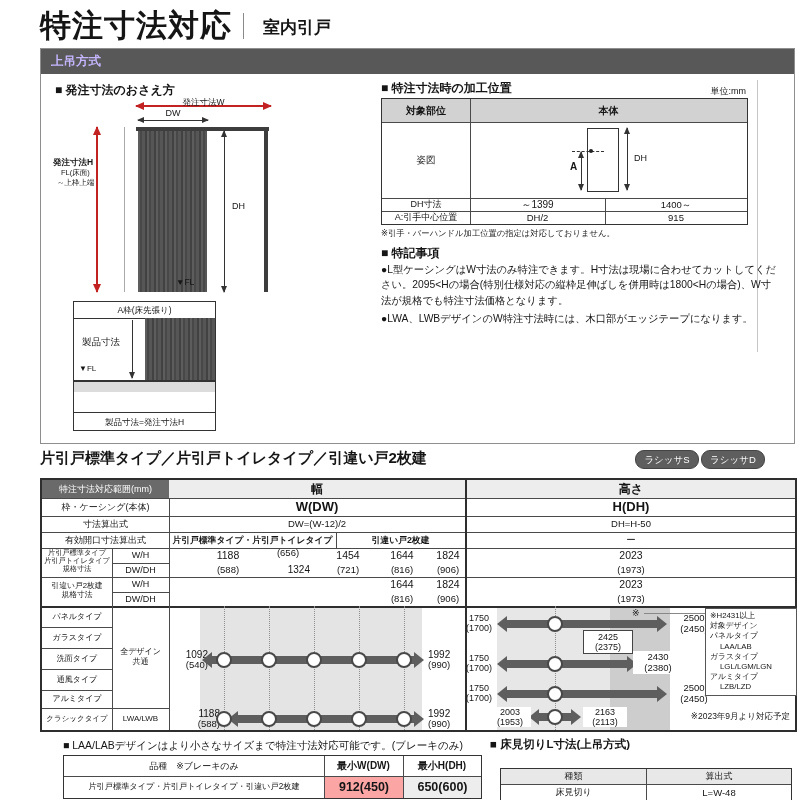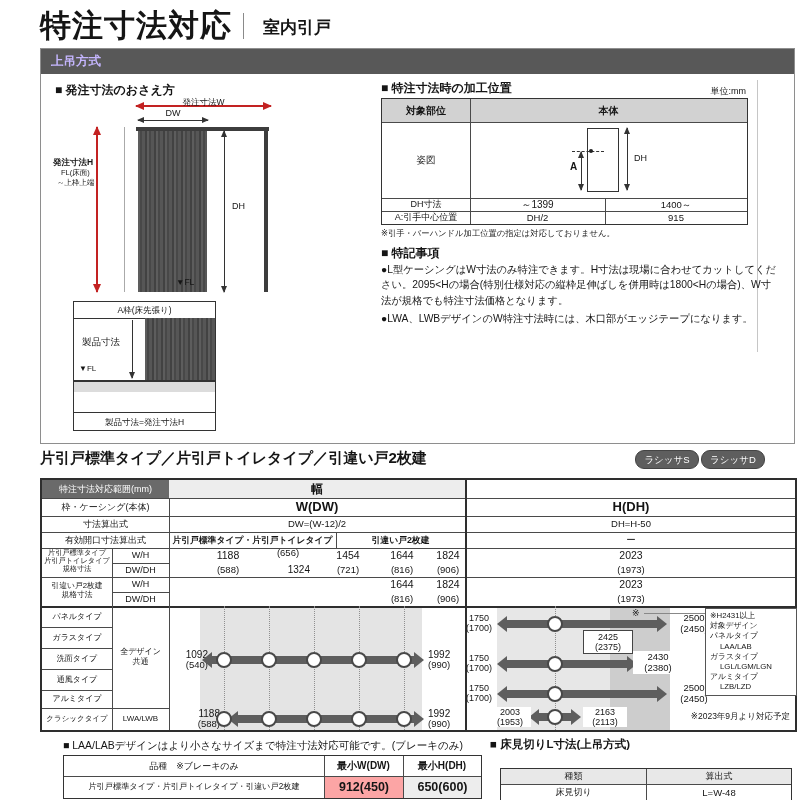--- a/index.html
+++ b/index.html
@@ -142,20 +142,21 @@
     <div class="hl" style="left:0;top:189px;width:70px;"></div>
     <div class="hl" style="left:0;top:210px;width:70px;"></div>
     <div class="hl" style="left:0;top:228px;width:127px;"></div>
     <div class="vl" style="left:70px;top:68px;height:182px;"></div>
     <div class="vl" style="left:127px;top:0;height:250px;"></div>
     <div class="vl" style="left:294px;top:52px;height:16px;"></div>
     <div class="vl" style="left:423px;top:0;height:250px;width:2px;background:#2e2e2e;"></div>
 
     <div class="t c" style="left:0;top:0;width:127px;height:18px;background:#6a6a6a;color:#fff;font-size:9px;line-height:18px;">特注寸法対応範囲(mm)</div>
     <div class="t b c" style="left:127px;top:0;width:296px;height:18px;background:#ededed;font-size:12px;line-height:18px;">幅</div>
+    <div class="t b c" style="left:425px;top:0;width:328px;height:18px;background:#ededed;font-size:12px;line-height:18px;">高さ</div>
 
     <div class="t c" style="left:0;top:18px;width:127px;height:18px;font-size:9px;line-height:18px;">枠・ケーシング(本体)</div>
     <div class="t b c" style="left:127px;top:18px;width:296px;height:18px;font-size:13px;line-height:18px;">W(DW)</div>
     <div class="t b c" style="left:425px;top:18px;width:328px;height:18px;font-size:13px;line-height:18px;">H(DH)</div>
 
     <div class="t c" style="left:0;top:36px;width:127px;height:16px;font-size:9px;line-height:16px;">寸法算出式</div>
     <div class="t c" style="left:127px;top:36px;width:296px;height:16px;font-size:9.5px;line-height:16px;">DW=(W-12)/2</div>
     <div class="t c" style="left:425px;top:36px;width:328px;height:16px;font-size:9.5px;line-height:16px;">DH=H-50</div>
 
     <div class="t c" style="left:0;top:52px;width:127px;height:16px;font-size:9px;line-height:16px;">有効開口寸法算出式</div>

